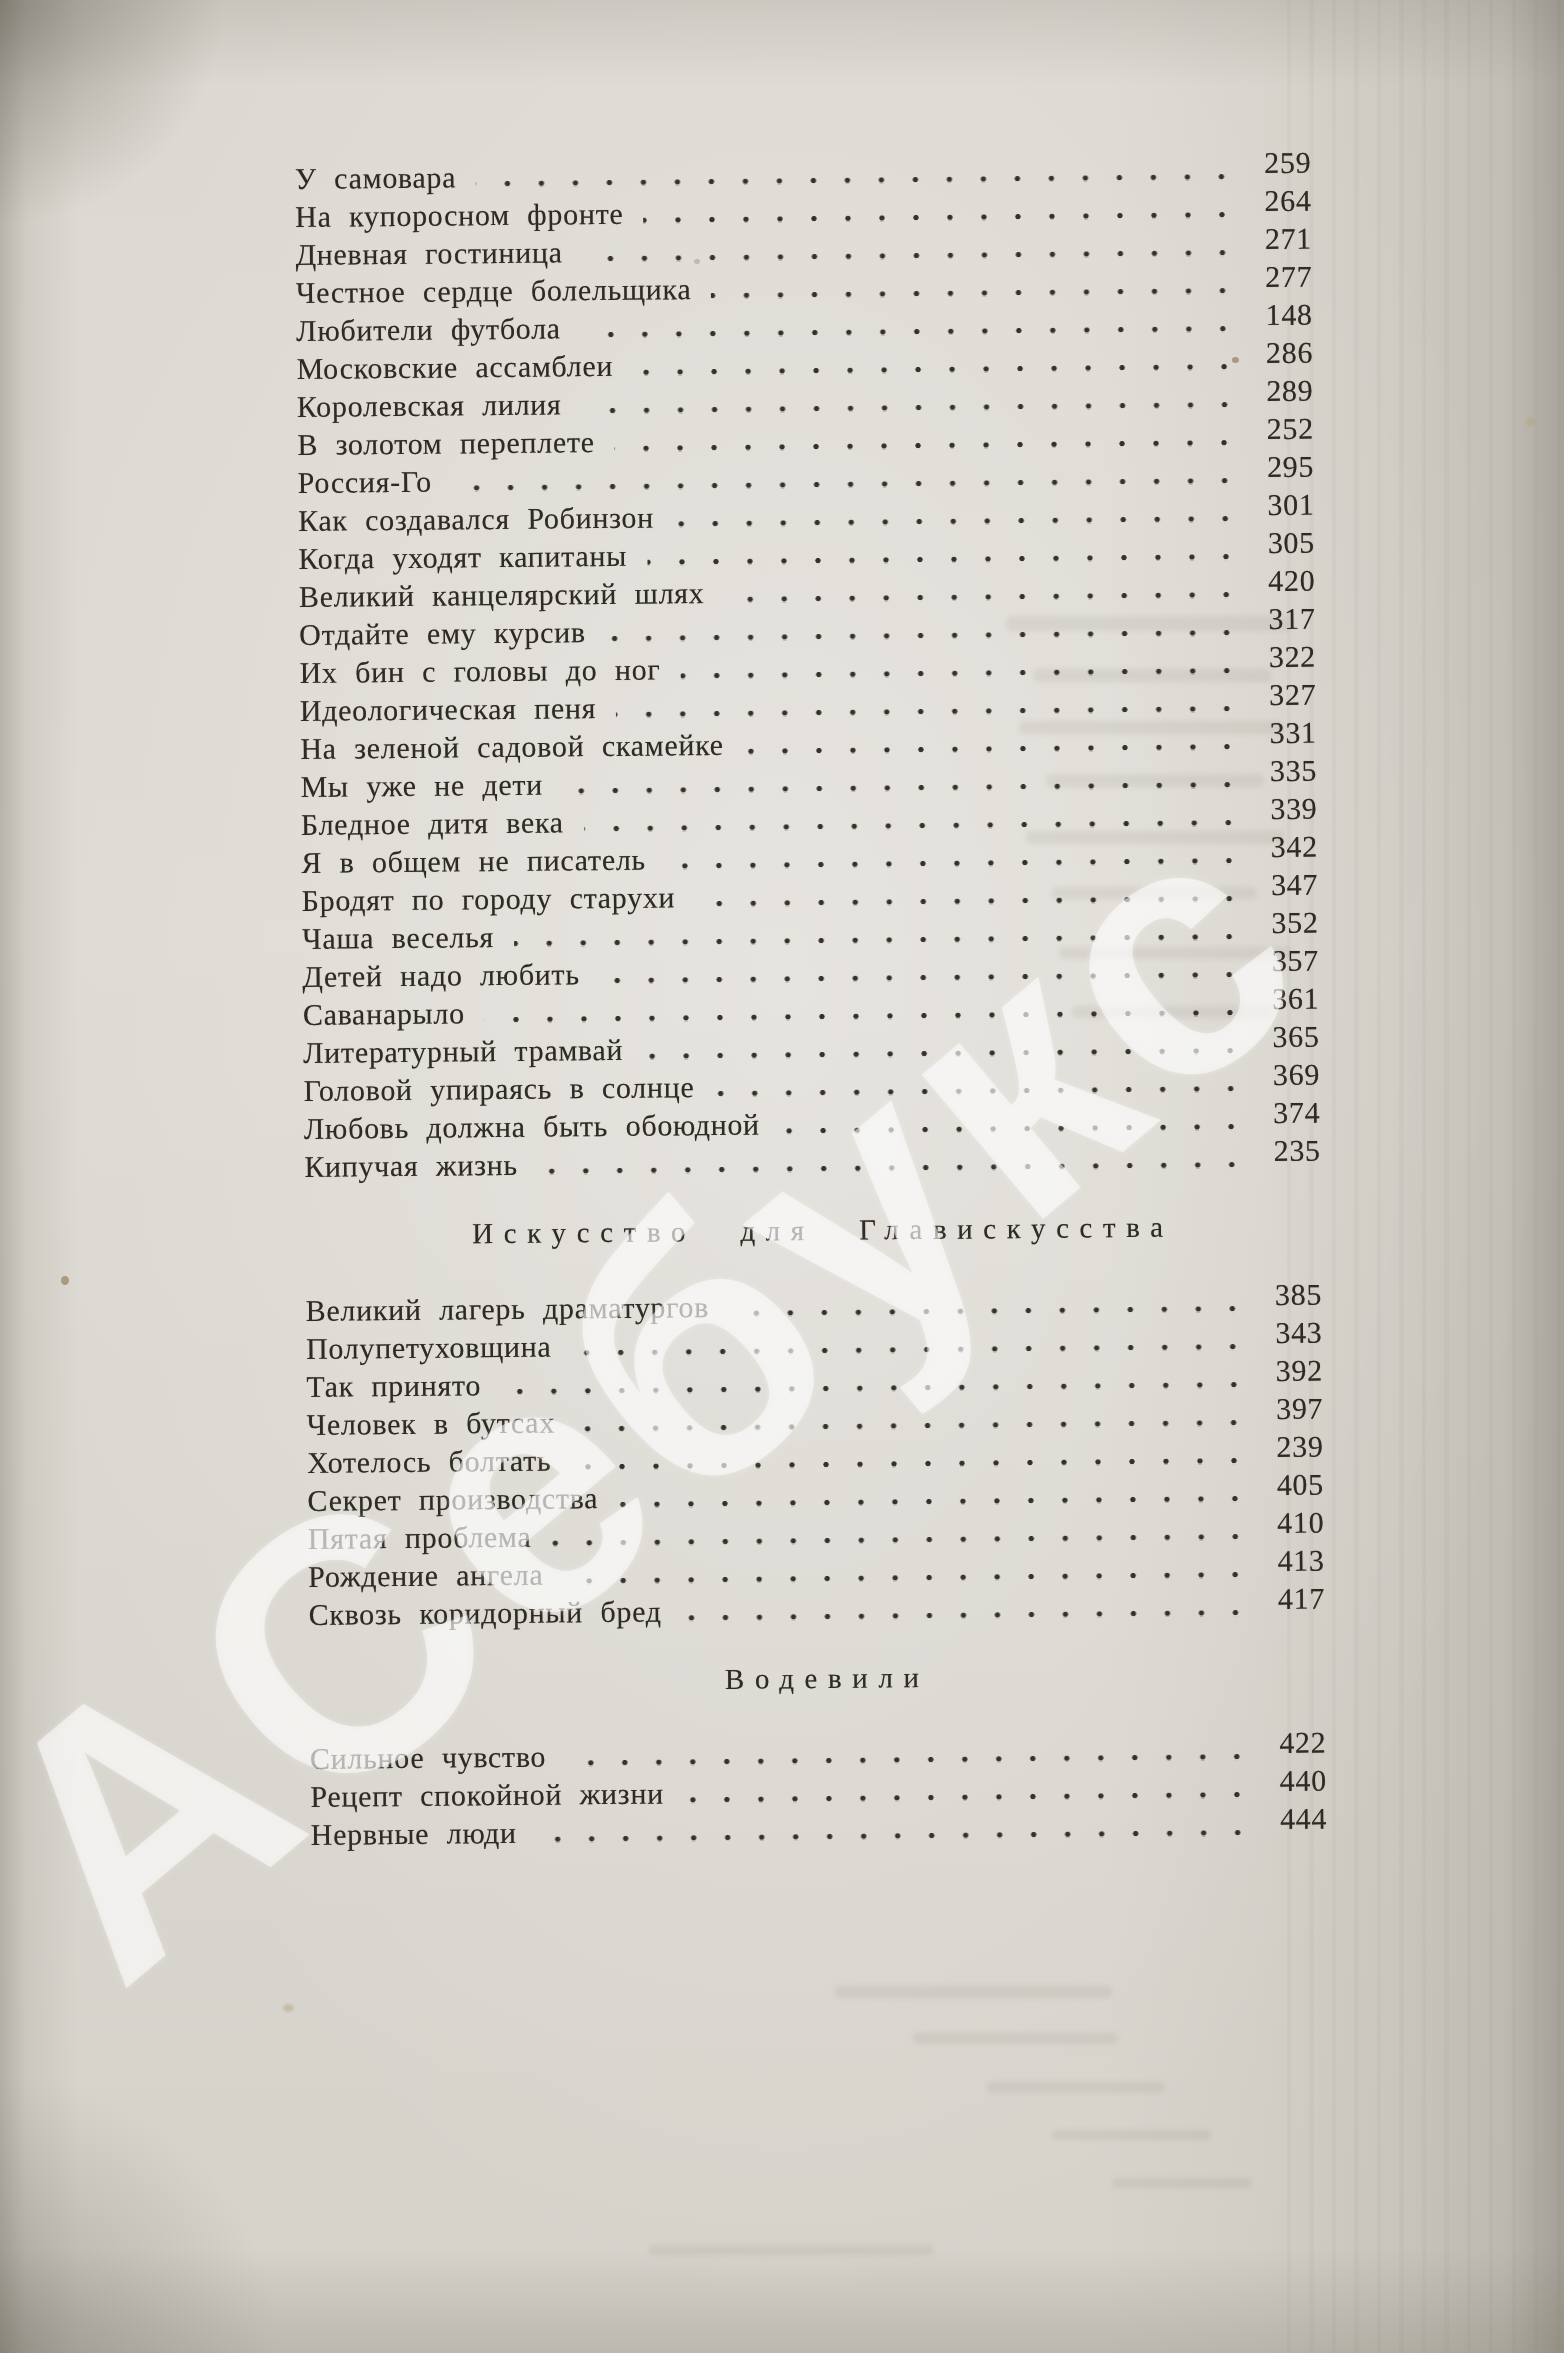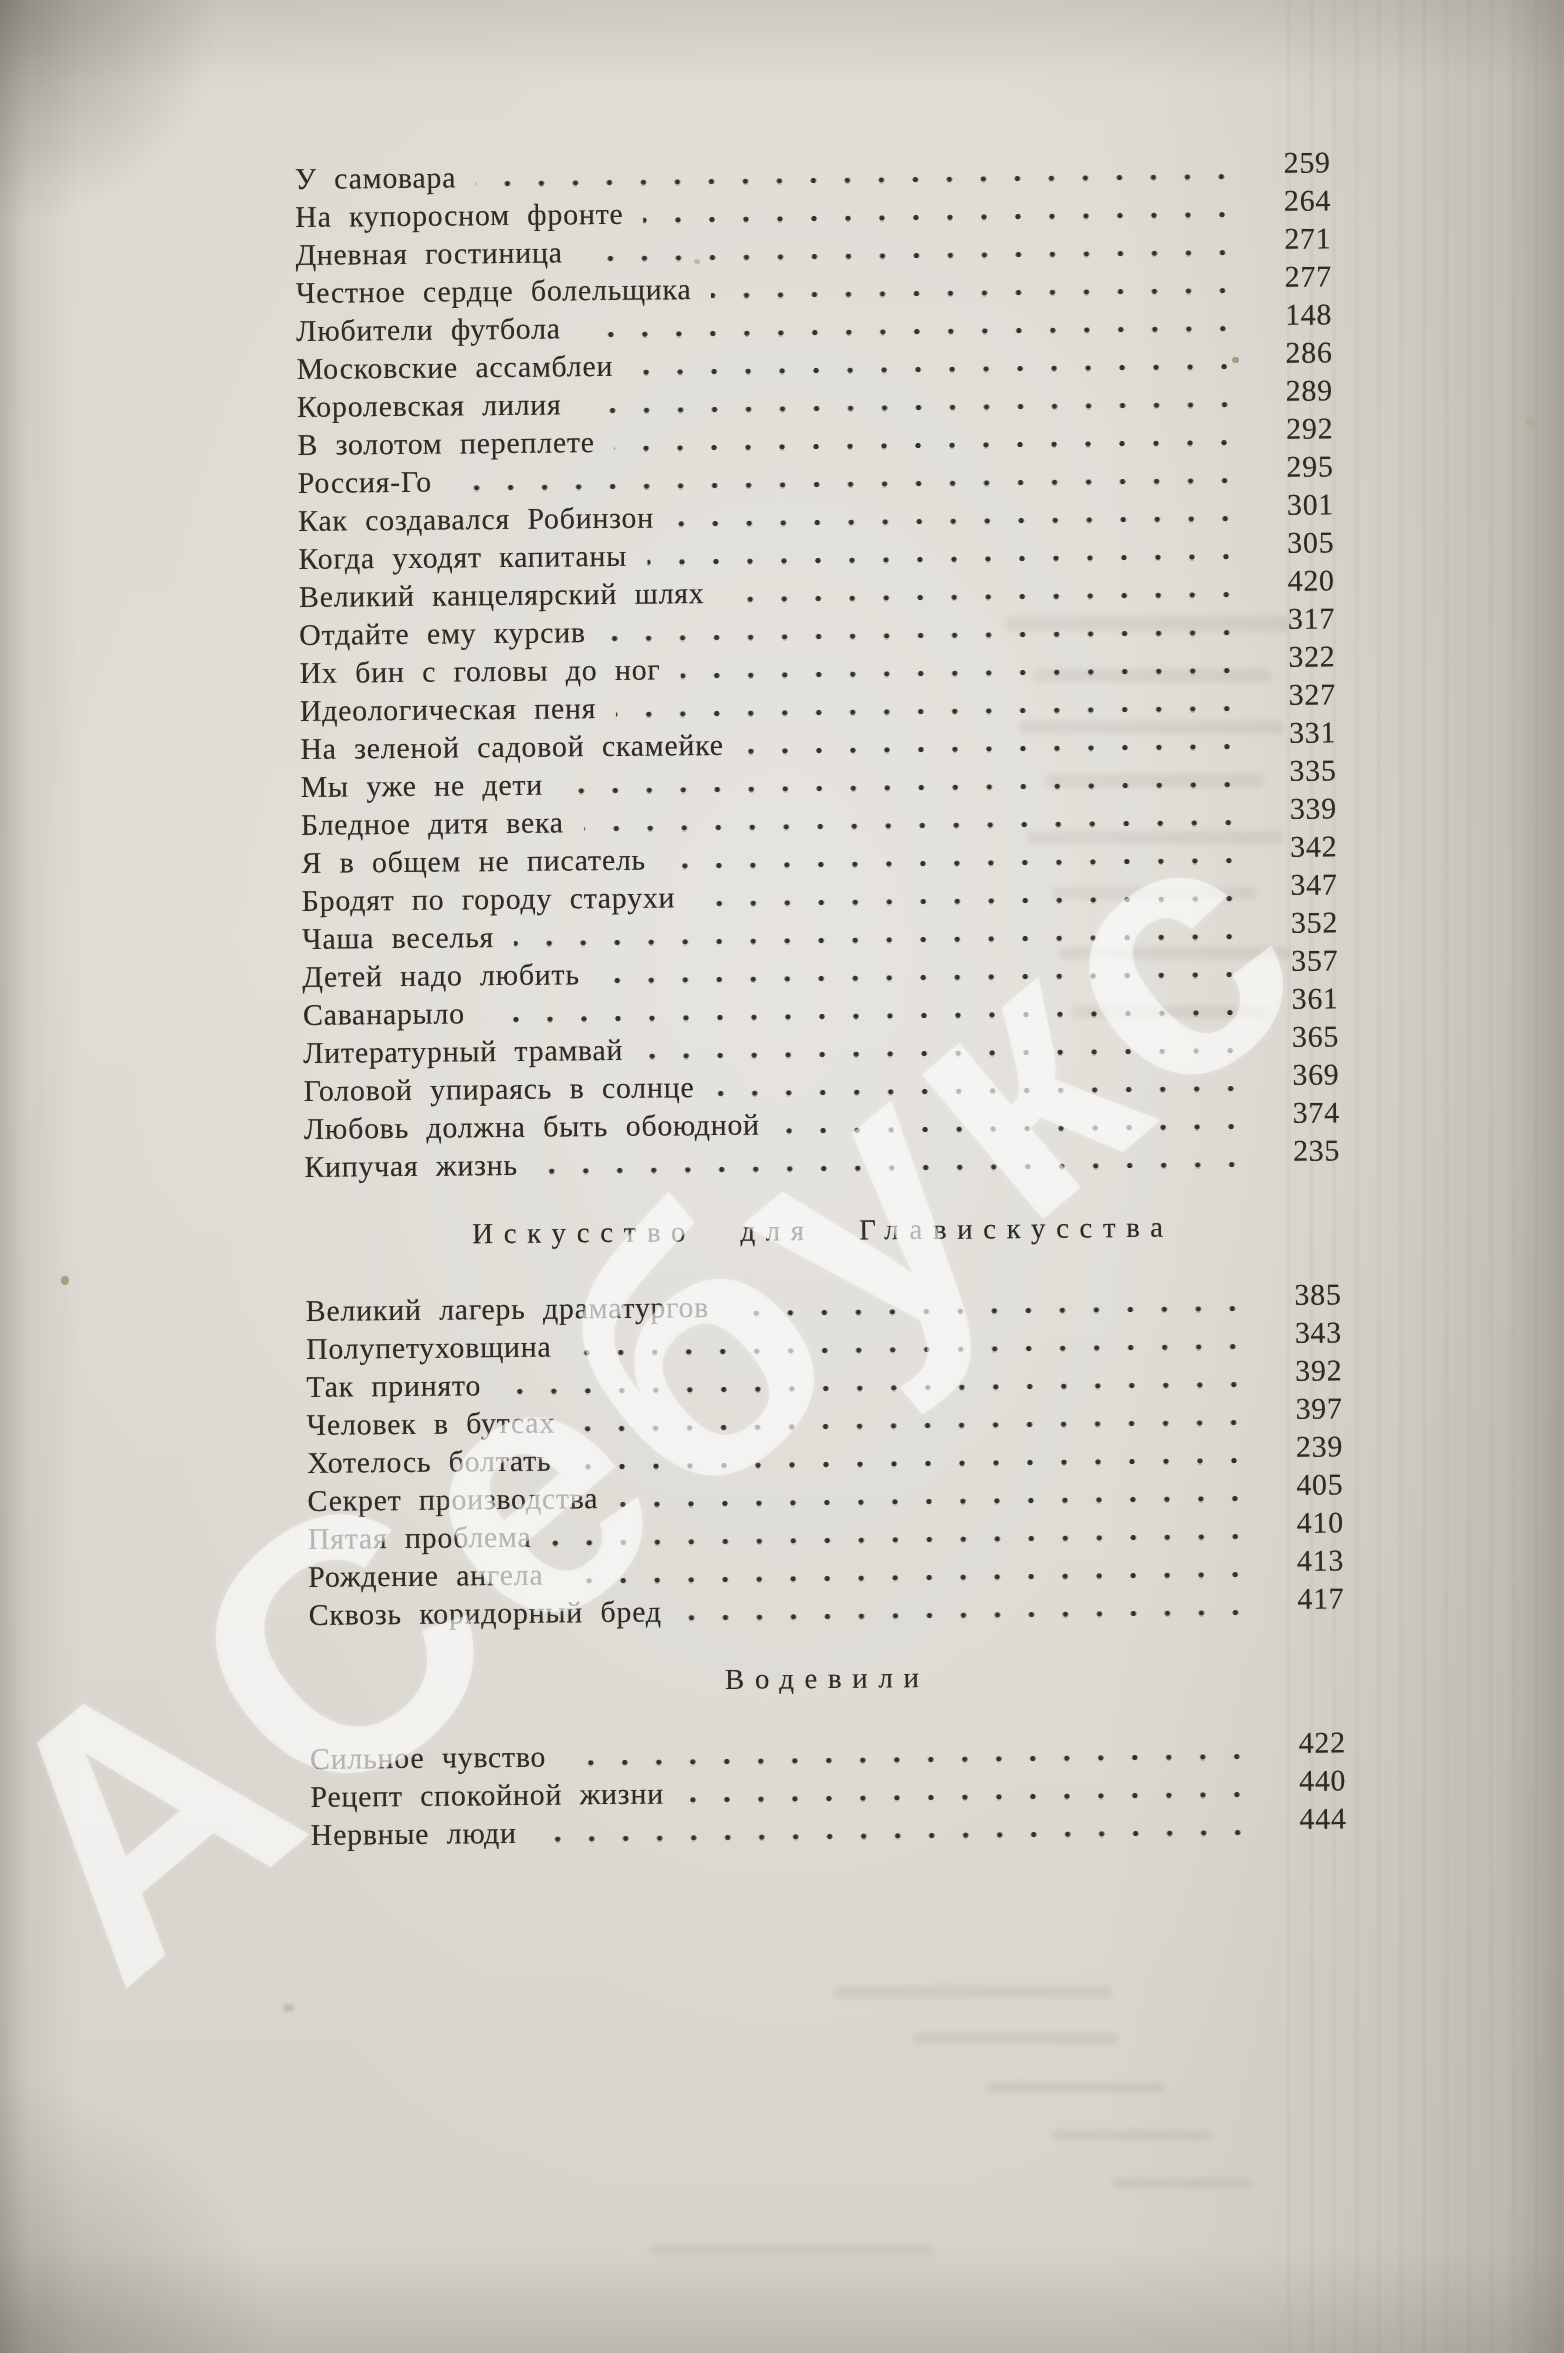--- a/index.html
+++ b/index.html
@@ -36,21 +36,21 @@
     font-size:30px;letter-spacing:0.7px;word-spacing:9.3px;
     text-shadow:0 0 0.7px rgba(44,41,34,0.45);
   }
   .row .title{flex:none;line-height:1;white-space:nowrap;}
   .leader{
     flex:1 1 auto;height:6px;margin:0 17px 4.6px 20px;
     background-image:radial-gradient(circle 2.6px at 28px 2.6px,#34312a 2.3px,rgba(0,0,0,0) 3px);
     background-size:34px 6px;background-repeat:repeat-x;background-position:right center;
   }
   .page-num{
-    flex:none;width:86px;text-align:right;line-height:1;
+    flex:none;width:86px;text-align:center;line-height:1;
     font-size:30px;transform:translateY(-6.6px);
     text-shadow:0 0 0.7px rgba(40,37,30,0.5);
   }
   .section-heading{
     height:38px;display:flex;align-items:flex-end;justify-content:center;
     margin:32px 0 36px;font-size:29px;font-weight:normal;
     letter-spacing:10.6px;word-spacing:26.5px;white-space:nowrap;
     text-shadow:0 0 0.7px rgba(44,41,34,0.45);
   }
   .watermark{
@@ -129,21 +129,21 @@
         <span class="page-num">286</span>
       </div>
       <div class="row">
         <span class="title">Королевская лилия</span>
         <span class="leader"></span>
         <span class="page-num">289</span>
       </div>
       <div class="row">
         <span class="title">В золотом переплете</span>
         <span class="leader"></span>
-        <span class="page-num">292</span>
+        <span class="page-num">252</span>
       </div>
       <div class="row">
         <span class="title">Россия-Го</span>
         <span class="leader"></span>
         <span class="page-num">295</span>
       </div>
       <div class="row">
         <span class="title">Как создавался Робинзон</span>
         <span class="leader"></span>
         <span class="page-num">301</span>

